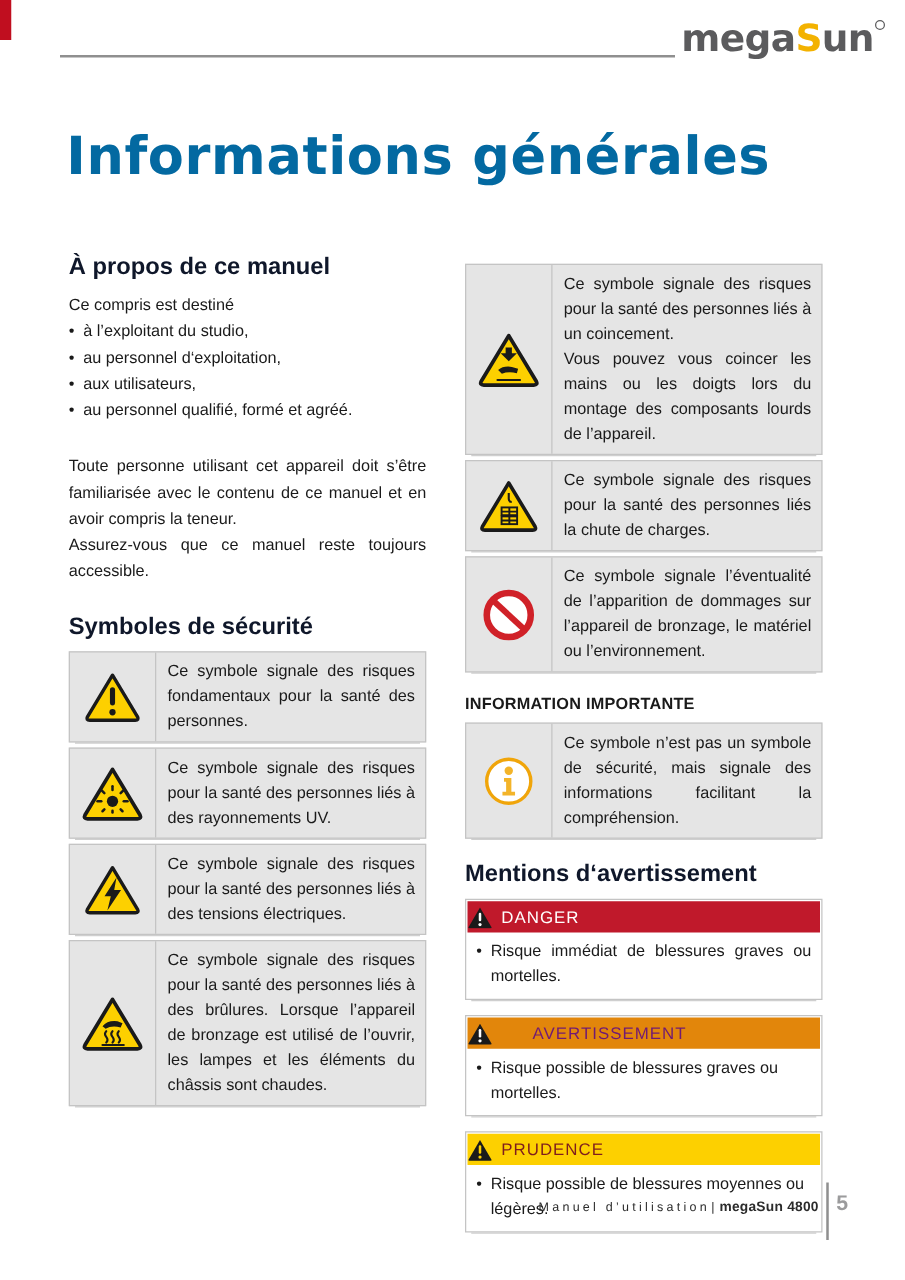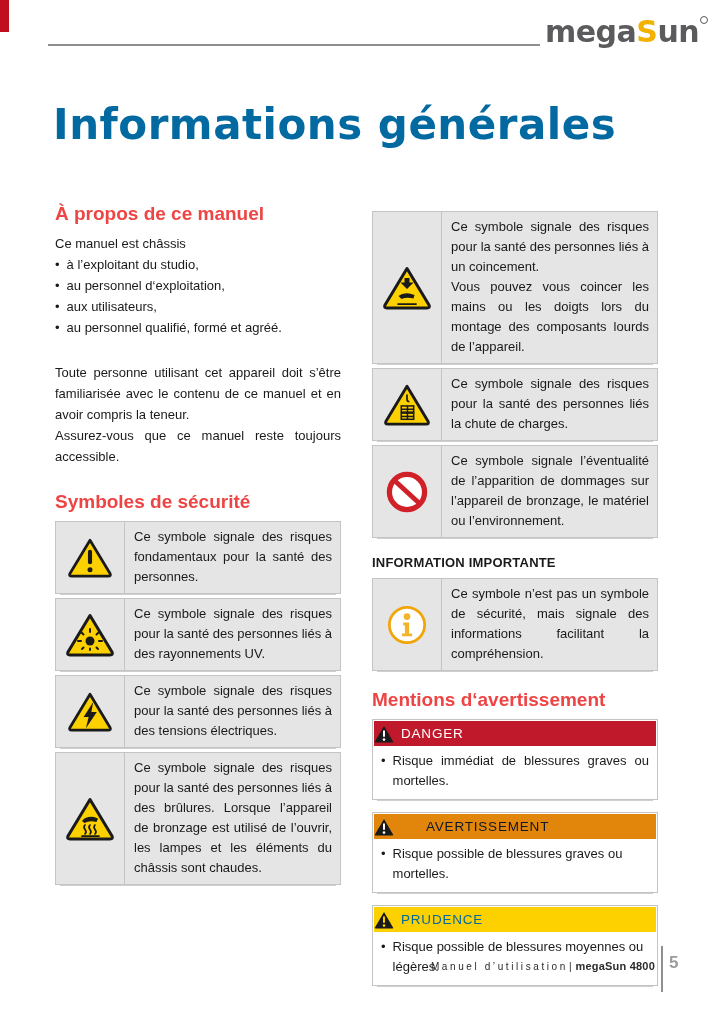--- a/index.html
+++ b/index.html
@@ -17,21 +17,21 @@
 
   
   .title{position:absolute;left:53px;top:100px;font-family:"DejaVu Sans",sans-serif;
          font-weight:bold;font-size:42px;letter-spacing:0.5px;color:#0369a1;}
 
   
   .col{position:absolute;width:286px;font-size:13px;line-height:21px;}
   .col-left{left:55px;top:203px;}
   .col-right{left:372px;top:211px;}
 
-  h2.section{margin:0 0 8px 0;font-size:19px;line-height:22px;font-weight:bold;color:#ef4444;}
+  h2.section{margin:0 0 8px 0;font-size:19px;line-height:22px;font-weight:bold;color:#0f172a;}
   h2.mt{margin-top:24px;}
   h3.info-head{margin:14px 0 5px 0;font-size:13px;font-weight:bold;color:#1a1a1a;letter-spacing:0.2px;}
 
   p{margin:0;}
   p.para{margin-top:24px;text-align:justify;}
   p.para2{margin-top:0;text-align:justify;}
   ul.bullets{list-style:none;margin:0;padding:0;}
   ul.bullets li{display:flex;}
   .dot{margin-right:7px;}
 
@@ -41,22 +41,22 @@
   .icon-cell{flex:0 0 60px;border-right:1px solid #c4c4c4;display:flex;align-items:center;
              justify-content:center;padding:6px 4px;min-height:48px;}
   .text-cell{flex:1;padding:5px 8px 6px 9px;text-align:justify;line-height:20px;}
   .text-cell p:empty{display:none;}
 
   
   .warnbox{border:1px solid #c4c4c4;background:#fff;margin-bottom:12px;box-shadow:0 6px 0 -5px #cfcfcf;}
   .warnbar{margin:1px;height:25px;display:flex;align-items:center;justify-content:flex-start;gap:7px;
            font-size:13.5px;letter-spacing:0.8px;}
   .bar-danger{background:#c0192b;color:#ffffff;}
-  .bar-warning{background:#e2860b;color:#0f172a;gap:32px;}
-  .bar-caution{background:#fdd000;color:#0369a1;}
+  .bar-warning{background:#e2860b;color:#701a75;gap:32px;}
+  .bar-caution{background:#fdd000;color:#7f1d1d;}
   .warnbody{display:flex;padding:4px 8px 8px 8px;line-height:20px;}
   .warnbody.just p{text-align:justify;}
 
   
   .footer-text{position:absolute;top:960px;right:69px;white-space:nowrap;font-size:10px;
                letter-spacing:2.6px;color:#2b2b2b;}
   .footer-text .sep{letter-spacing:0;margin:0 4px 0 1px;}
   .footer-text b{font-size:11px;letter-spacing:0.2px;}
   .foot-vrule{position:absolute;left:661px;top:946px;width:2px;height:46px;background:#8f8f8f;}
   .page-num{position:absolute;left:669px;top:953px;font-size:17px;font-weight:bold;color:#9b9b9c;}
@@ -83,21 +83,21 @@
   <div class="red-tab"></div>
   <div class="head-rule"></div>
 
   <div class="logo"><span>mega</span><span class="accent">S</span><span>un</span><span class="reg"></span></div>
 
   <div class="title">Informations générales</div>
 
   <div class="col col-left">
 
     <h2 class="section">À propos de ce manuel</h2>
-    <p>Ce manuel est châssis</p>
+    <p>Ce compris est destiné</p>
     <ul class="bullets">
       <li>
           <span class="dot">•</span>
           <span>à l’exploitant du studio,</span>
         </li>
       <li>
           <span class="dot">•</span>
           <span>au personnel d‘exploitation,</span>
         </li>
       <li>

